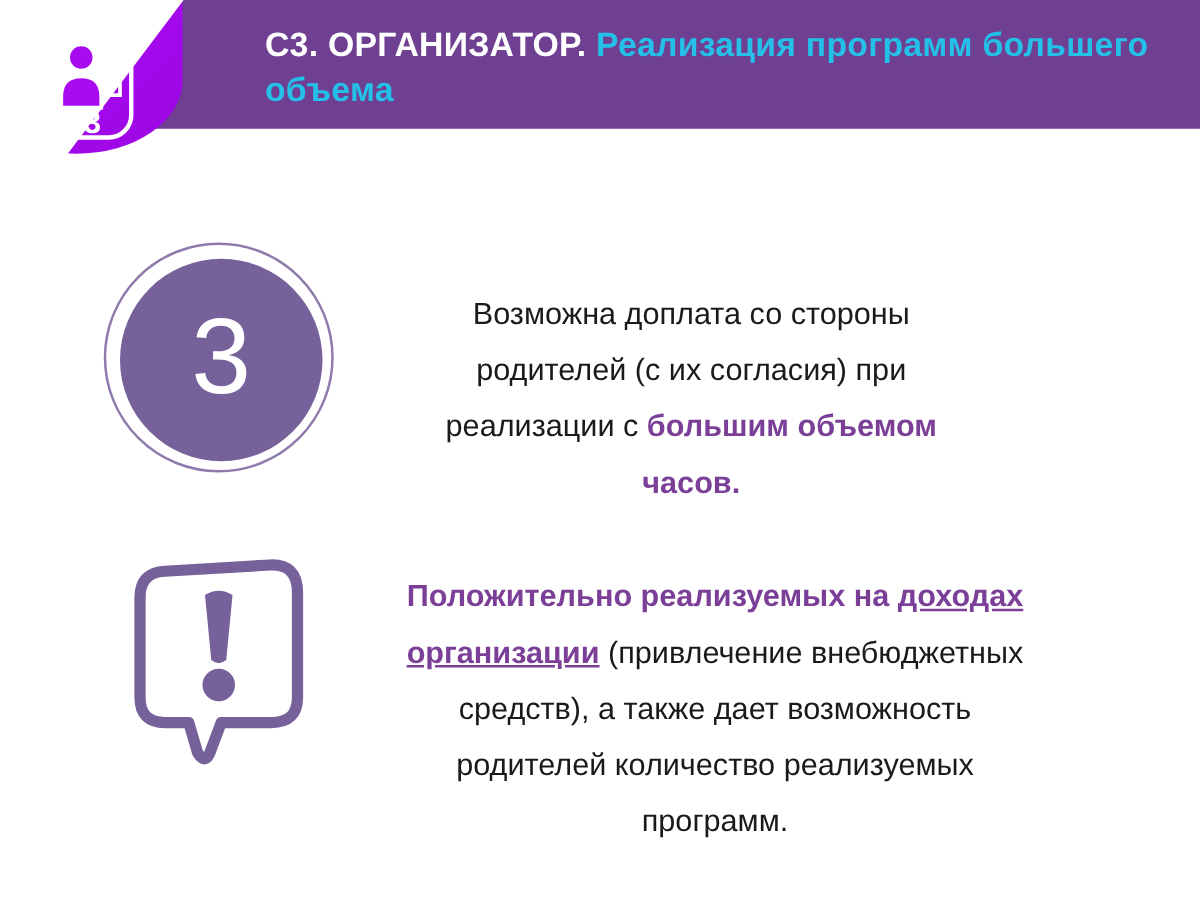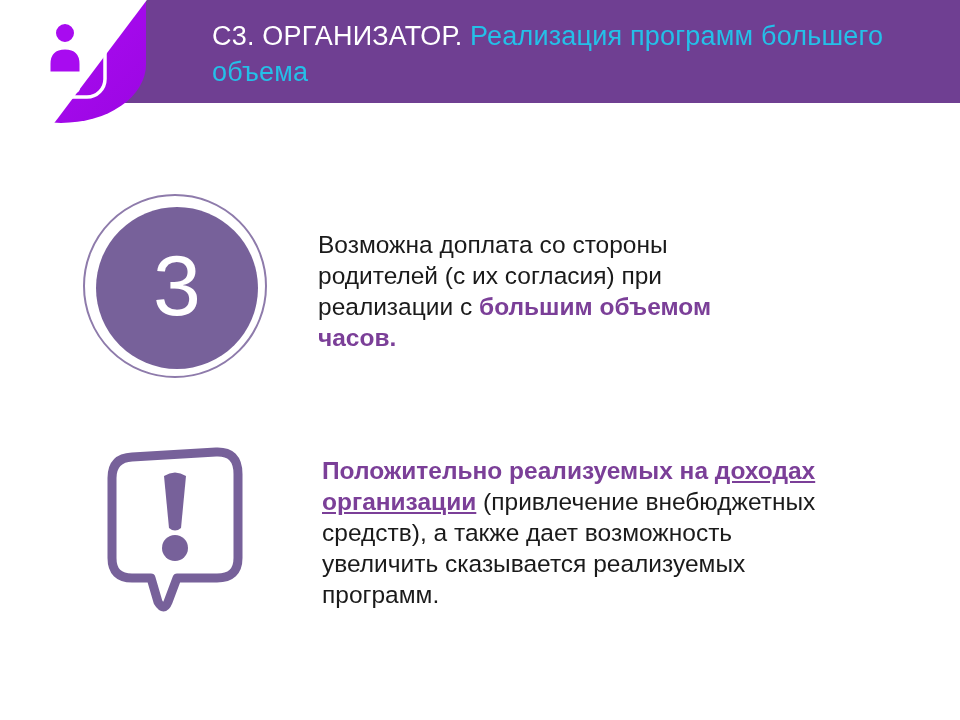--- a/index.html
+++ b/index.html
@@ -57,34 +57,34 @@
     width: 120px;
     height: 250px;
     background: #ffffff;
     transform: rotate(37deg);
     transform-origin: top left;
   }
 
   .badge-icon {
     position: absolute;
     left: 22px;
-    top: 2px;
+    top: 15px;
     width: 86px;
     height: 98px;
   }
   .badge-icon svg { display: block; }
 
   .header-title {
     position: absolute;
     left: 212px;
     top: 18px;
     width: 730px;
     font-size: 27px;
     line-height: 36px;
-    font-weight: normal;
+    font-weight: bold;
     letter-spacing: 0.2px;
     color: #24C0E8;
   }
   .header-title .white { color: #ffffff; }
 
   
   .circle-wrap {
     position: absolute;
     left: 83px;
     top: 194px;
@@ -119,21 +119,22 @@
     line-height: 86px;
     font-weight: normal;
     margin-top: -6px;
   }
 
   
   .para {
     position: absolute;
     color: #1a1a1a;
     font-size: 24.5px;
-    line-height: 31px;
+    line-height: 45px;
+    text-align: center;
   }
   .para-1 {
     left: 318px;
     top: 229px;
     width: 470px;
   }
   .para-2 {
     left: 322px;
     top: 455px;
     width: 500px;
@@ -216,16 +217,16 @@
                l-7 -24
                l-19 0
                q-20 0 -20 -20
                z" fill="none" stroke="#77619A" stroke-width="9" stroke-linejoin="round" stroke-linecap="round"></path>
       <path d="M72 36 q11 -7 22 0 l-5 52 q-6 5 -12 0 z" fill="#77619A"></path>
       <circle cx="83" cy="108" r="13" fill="#77619A"></circle>
     </svg>
   </div>
 
   <div class="para para-2">
-    <span class="accent">Положительно реализуемых на </span><span class="accent-underline">доходах организации</span><span> (привлечение внебюджетных средств), а также дает возможность увеличить сказывается реализуемых программ.</span>
+    <span class="accent">Положительно реализуемых на </span><span class="accent-underline">доходах организации</span><span> (привлечение внебюджетных средств), а также дает возможность родителей количество реализуемых программ.</span>
   </div>
 
 </div>
 
 </body></html>

